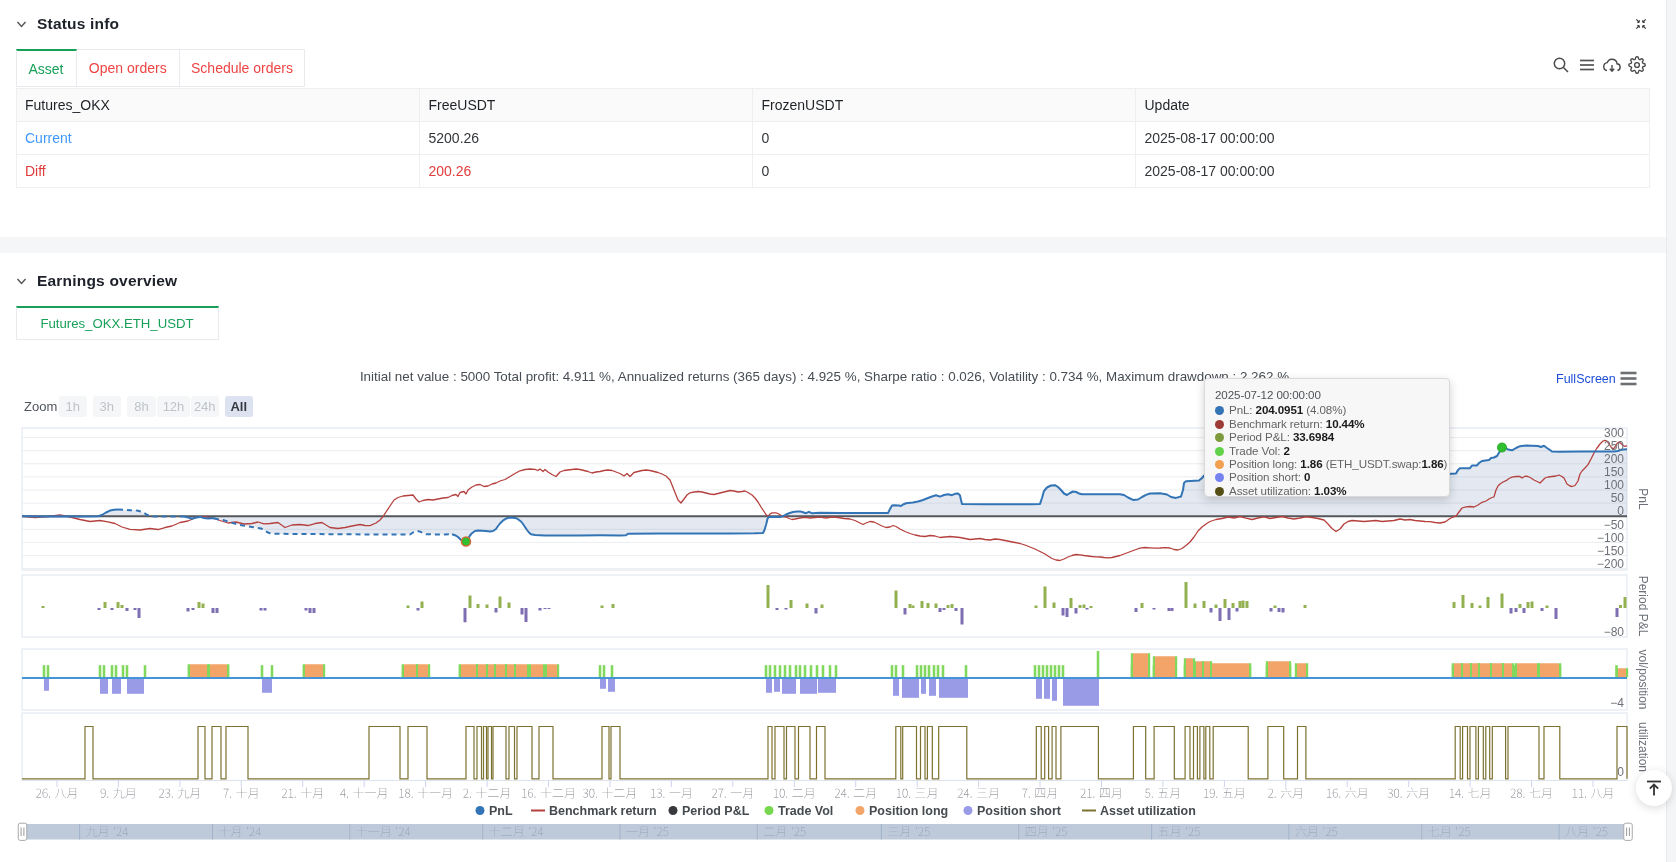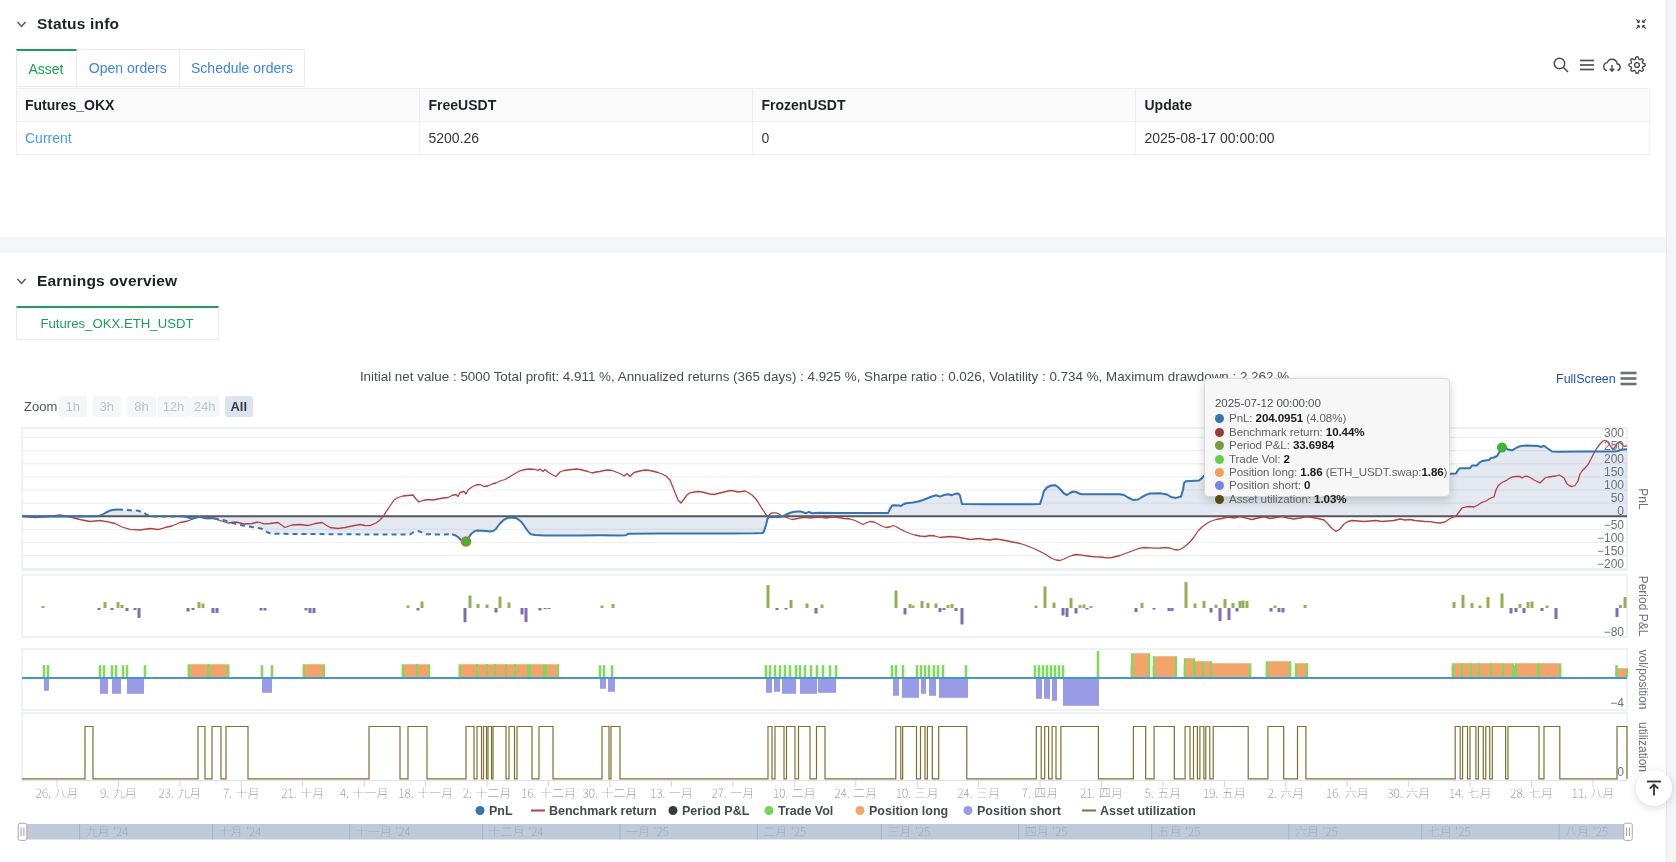--- a/index.html
+++ b/index.html
@@ -1,22 +1,22 @@
 <!DOCTYPE html>
 <html><head><meta charset="utf-8"><title>dashboard</title><style>
 *{margin:0;padding:0;box-sizing:border-box}
 html,body{width:1676px;height:862px;background:#fff;font-family:"Liberation Sans",sans-serif;position:relative;overflow:hidden}
 .abs{position:absolute}
 .sect-title{font-size:15.5px;font-weight:bold;color:#1d2129;letter-spacing:.2px}
-.tab{position:absolute;border:1px solid #e9e9ee;background:#fff;font-size:14px;display:flex;align-items:center;justify-content:center;color:#3b82f6}
+.tab{position:absolute;border:1px solid #e9e9ee;background:#fff;font-size:14px;display:flex;align-items:center;justify-content:center;color:#ef4444}
 .tab.active{border-top:2px solid #18a058;color:#18a058}
 .lg{font-size:12.5px;font-weight:bold;fill:#454a4f}
 table.st{border-collapse:collapse;table-layout:fixed;width:1634.5px;font-size:14px}
 table.st th,table.st td{border:1px solid #efeff2;font-weight:normal;text-align:left;padding:0 0 0 8.5px;height:33px;color:#333639}
-table.st th{background:#fafafa;font-weight:bold;color:#1f2329;height:32.5px}
+table.st th{background:#fafafa;font-weight:normal;color:#1f2329;height:32.5px}
 .zbtn{position:absolute;top:395.5px;height:21px;border-radius:3px;background:#f5f6f8;color:#bfc3c9;font-size:13px;display:flex;align-items:center;justify-content:center}
 .zbtn.sel{background:#dde2f1;color:#36393f;font-weight:bold}
 .ttl{color:#646464;font-size:11.6px;line-height:13.4px;white-space:nowrap;letter-spacing:-0.1px}
 .ttl b{color:#1b1b1b}
 .dot{display:inline-block;width:9px;height:9px;border-radius:50%;margin-right:5px;vertical-align:-1px}
 </style></head><body>
 
 <div class="abs" style="left:1666px;top:0;width:10px;height:862px;background:#f4f5f6;border-left:1px solid #e9eaec"></div>
 <div class="abs" style="left:15px;top:17px"><svg width="13" height="13" viewBox="0 0 13 13">
       <path d="M2.5 4 L6.5 8.5 L10.5 4" fill="none" stroke="#555" stroke-width="1.4"></path>
@@ -59,20 +59,26 @@
 <tbody>
         <tr>
           <th>Futures_OKX</th>
           <th>FreeUSDT</th>
           <th>FrozenUSDT</th>
           <th>Update</th>
         </tr>
 <tr>
           <td style="color:#4098fc">Current</td>
           <td>5200.26</td>
+          <td>0</td>
+          <td>2025-08-17 00:00:00</td>
+        </tr>
+<tr>
+          <td style="color:#e23b3b">Diff</td>
+          <td style="color:#e23b3b">200.26</td>
           <td>0</td>
           <td>2025-08-17 00:00:00</td>
         </tr>
 </tbody>
     </table>
   </div>
 <div class="abs" style="left:0;top:237px;width:1666px;height:16px;background:#f4f6f8"></div>
 <div class="abs" style="left:15px;top:274px"><svg width="13" height="13" viewBox="0 0 13 13">
       <path d="M2.5 4 L6.5 8.5 L10.5 4" fill="none" stroke="#555" stroke-width="1.4"></path>
     </svg></div>
@@ -782,21 +788,21 @@
       <use href="#g0032" x="2531"></use>
       <use href="#g0035" x="3052"></use>
     </g>
     <rect x="18.25" y="823.2" width="8.5" height="17.2" rx="2" fill="#fff" stroke="#a9a9a9" stroke-width="1"></rect>
     <line x1="21.10" y1="827.5" x2="21.10" y2="836" stroke="#999" stroke-width="1"></line>
     <line x1="23.90" y1="827.5" x2="23.90" y2="836" stroke="#999" stroke-width="1"></line>
     <rect x="1623.75" y="823.2" width="8.5" height="17.2" rx="2" fill="#fff" stroke="#a9a9a9" stroke-width="1"></rect>
     <line x1="1626.60" y1="827.5" x2="1626.60" y2="836" stroke="#999" stroke-width="1"></line>
     <line x1="1629.40" y1="827.5" x2="1629.40" y2="836" stroke="#999" stroke-width="1"></line>
   </svg>
-<div class="abs ttl" style="left:1204px;top:378px;width:246px;height:119px;background:#f7f7f8;border:1px solid #d9d9d9;border-radius:4px;box-shadow:0 3px 10px rgba(0,0,0,0.18);padding:17px 0 0 10px;z-index:5">
+<div class="abs ttl" style="left:1204px;top:378px;width:246px;height:119px;background:#f7f7f8;border:1px solid #d9d9d9;border-radius:4px;box-shadow:0 3px 10px rgba(0,0,0,0.18);padding:9px 0 0 10px;z-index:5">
 <div style="color:#4d5358;margin-bottom:2px">2025-07-12 00:00:00</div>
 <div><span class="dot" style="background:#3274b5"></span>PnL: <b>204.0951</b> (4.08%)</div>
 <div><span class="dot" style="background:#9c3a36"></span>Benchmark return: <b>10.44%</b></div>
 <div><span class="dot" style="background:#7d9a3c"></span>Period P&amp;L: <b>33.6984</b></div>
 <div><span class="dot" style="background:#62d24a"></span>Trade Vol: <b>2</b></div>
 <div><span class="dot" style="background:#f2a050"></span>Position long: <b>1.86</b> (ETH_USDT.swap:<b>1.86</b>)</div>
 <div><span class="dot" style="background:#7583f0"></span>Position short: <b>0</b></div>
 <div><span class="dot" style="background:#564f15"></span>Asset utilization: <b>1.03%</b></div>
 </div>
 <div class="abs" style="left:1636px;top:770px;width:36px;height:36px;border-radius:50%;background:#fff;box-shadow:0 2px 10px rgba(0,0,0,0.15);display:flex;align-items:center;justify-content:center;z-index:6">

